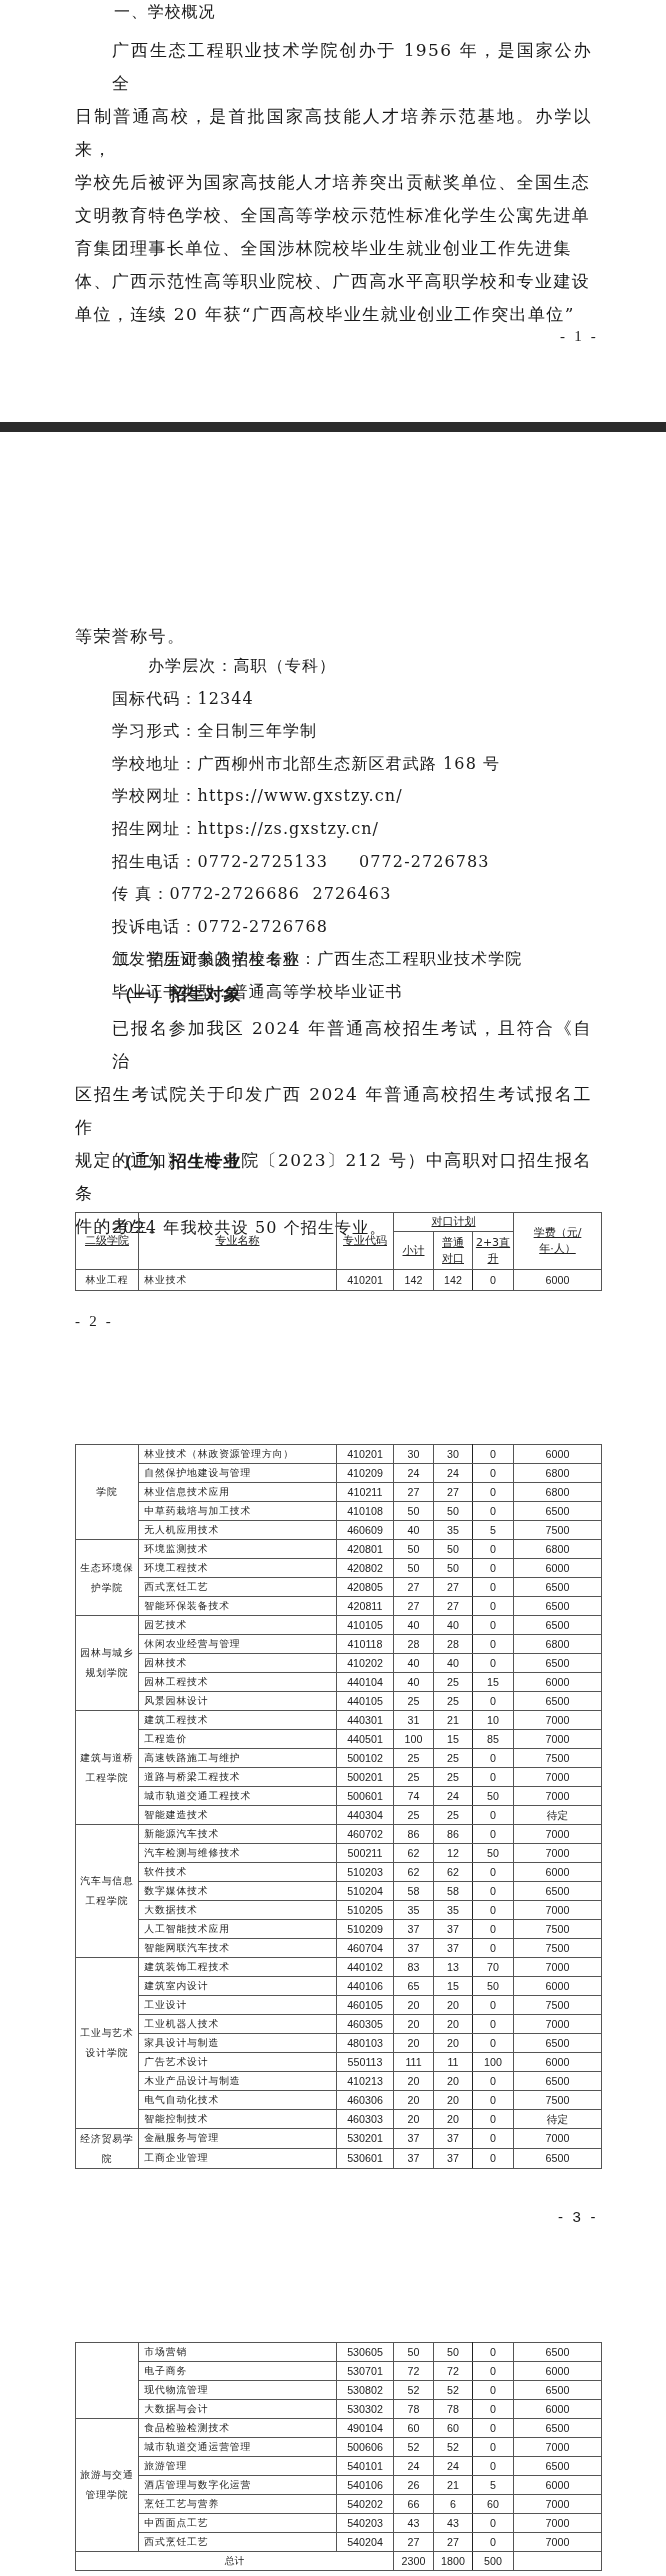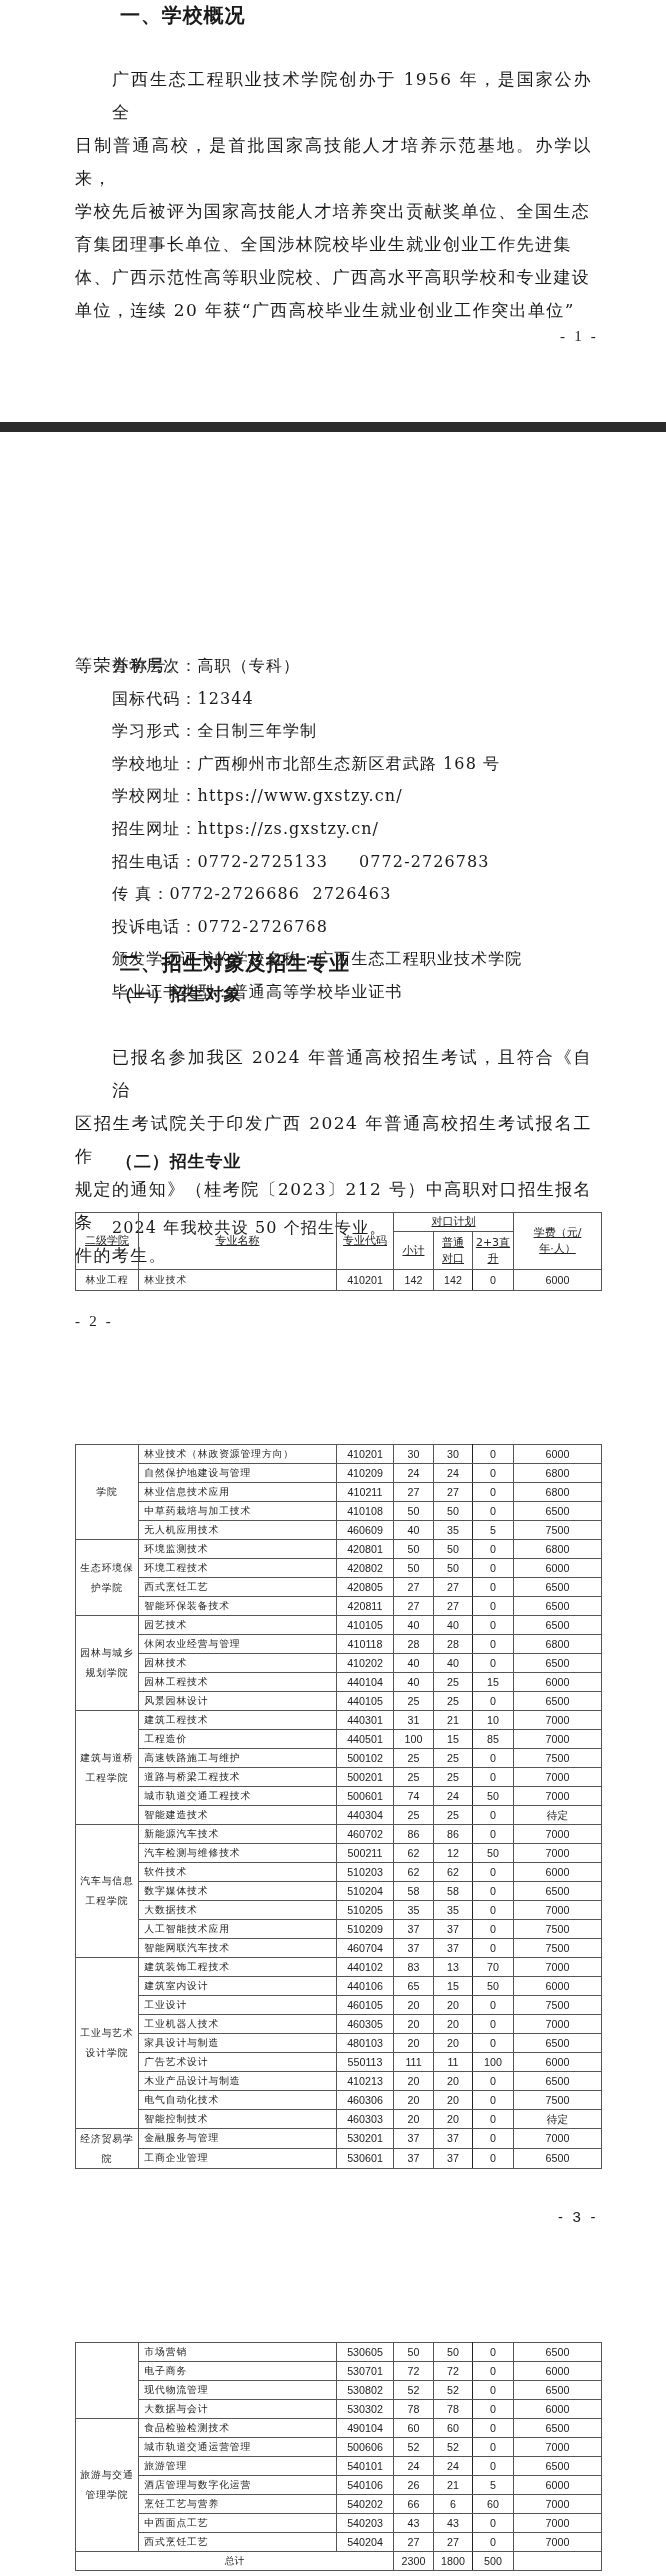--- a/index.html
+++ b/index.html
@@ -1,19 +1,19 @@
 <!DOCTYPE html>
 <html style="font-size:14.3px"><head>
 <meta charset="utf-8">
 <style>
   html, body { margin:0; padding:0; background:#ffffff; }
   body { width:667px; height:2576px; position:relative; overflow:hidden;
          font-family:"DejaVu Serif","Liberation Serif",serif; color:#1a1a1a; }
-  .para { position:absolute; left:75px; width:517px; font-size:17px; line-height:33px; letter-spacing:1.4px; text-align:justify;margin-top:29px; }
-  .h1 { position:absolute; left:120px; font-size:20px; font-weight:bold; font-family:"DejaVu Sans","Liberation Sans",sans-serif; letter-spacing:0.9px; }
+  .para { position:absolute; left:75px; width:517px; font-size:17px; line-height:33px; letter-spacing:1.4px; text-align:justify; }
+  .h1 { position:absolute; left:114px; font-size:16px; font-weight:normal; font-family:"DejaVu Sans","Liberation Sans",sans-serif; letter-spacing:0.9px; }
   .h2 { position:absolute; left:112px; font-size:17px; font-weight:bold; font-family:"DejaVu Sans","Liberation Sans",sans-serif; letter-spacing:0.9px; }
   .info { position:absolute; left:112px; font-size:16px; letter-spacing:1.1px; white-space:nowrap; }
   .pageno { position:absolute; font-size:15px; font-family:"Liberation Serif",serif; letter-spacing:2.7px; }
   .separator { position:absolute; left:0; top:422px; width:667px; height:9.8px; background:#2b2b2b; }
   table.plan { position:absolute; left:75px; border-collapse:collapse; table-layout:fixed;
                font-family:"DejaVu Sans","Liberation Sans",sans-serif; font-size:9.8px; color:#222; }
   table.plan td { border:0.9px solid #555; padding:0 3.6px; height:18px; line-height:12.5px; text-align:center; white-space:nowrap; overflow:hidden; }
   table.plan td.name { text-align:left; padding-left:5.3px; letter-spacing:0.9px; }
   table.plan td.college { white-space:normal; line-height:19.6px; letter-spacing:0.9px; }
   table.plan td.num { font-family:"Liberation Sans",sans-serif; font-size:10.7px; }
@@ -23,31 +23,32 @@
   col.c4 { width:40px; } col.c5 { width:39px; } col.c6 { width:41px; } col.c7 { width:88px; }
 </style>
 </head>
 <body>
 
 <div class="h1" style="top:1.8px;">一、学校概况</div>
 <div class="para" style="top:34px;" id="intro">
     <div style="padding-left: 37px;">广西生态工程职业技术学院创办于 1956 年，是国家公办全</div>
     <div>日制普通高校，是首批国家高技能人才培养示范基地。办学以来，</div>
     <div>学校先后被评为国家高技能人才培养突出贡献奖单位、全国生态</div>
+    <div>文明教育特色学校、全国高等学校示范性标准化学生公寓先进单</div>
     <div>育集团理事长单位、全国涉林院校毕业生就业创业工作先进集</div>
     <div>体、广西示范性高等职业院校、广西高水平高职学校和专业建设</div>
     <div>单位，连续 20 年获“广西高校毕业生就业创业工作突出单位”</div>
   </div>
 <div class="pageno" style="top:328px; left:560px;">- 1 -</div>
 
 <div class="separator"></div>
 
 <div class="para" style="top:620px;">等荣誉称号。</div>
 <div id="info-list">
-    <div class="info" style="top: 656px;"><span>办学层次：</span><span style="white-space:pre;">高职（专科）</span></div>
+    <div class="info" style="top: 656px; margin-left: 36px;"><span>办学层次：</span><span style="white-space:pre;">高职（专科）</span></div>
     <div class="info" style="top: 689px;"><span>国标代码：</span><span style="white-space:pre;">12344</span></div>
     <div class="info" style="top: 721px;"><span>学习形式：</span><span style="white-space:pre;">全日制三年学制</span></div>
     <div class="info" style="top: 754px;"><span>学校地址：</span><span style="white-space:pre;">广西柳州市北部生态新区君武路 168 号</span></div>
     <div class="info" style="top: 786px;"><span>学校网址：</span><span style="white-space:pre;margin-top:8px;">https://www.gxstzy.cn/</span></div>
     <div class="info" style="top: 819px;"><span>招生网址：</span><span style="white-space:pre;">https://zs.gxstzy.cn/</span></div>
     <div class="info" style="top: 852px;"><span>招生电话：</span><span style="white-space:pre;">0772-2725133     0772-2726783</span></div>
     <div class="info" style="top: 884px;"><span>传    真：</span><span style="white-space:pre;">0772-2726686  2726463</span></div>
     <div class="info" style="top: 917px;"><span>投诉电话：</span><span style="white-space:pre;">0772-2726768</span></div>
     <div class="info" style="top: 949px;"><span>颁发学历证书的学校名称：</span><span style="white-space:pre;">广西生态工程职业技术学院</span></div>
     <div class="info" style="top: 982px;"><span>毕业证书类型：</span><span style="white-space:pre;">普通高等学校毕业证书</span></div>

